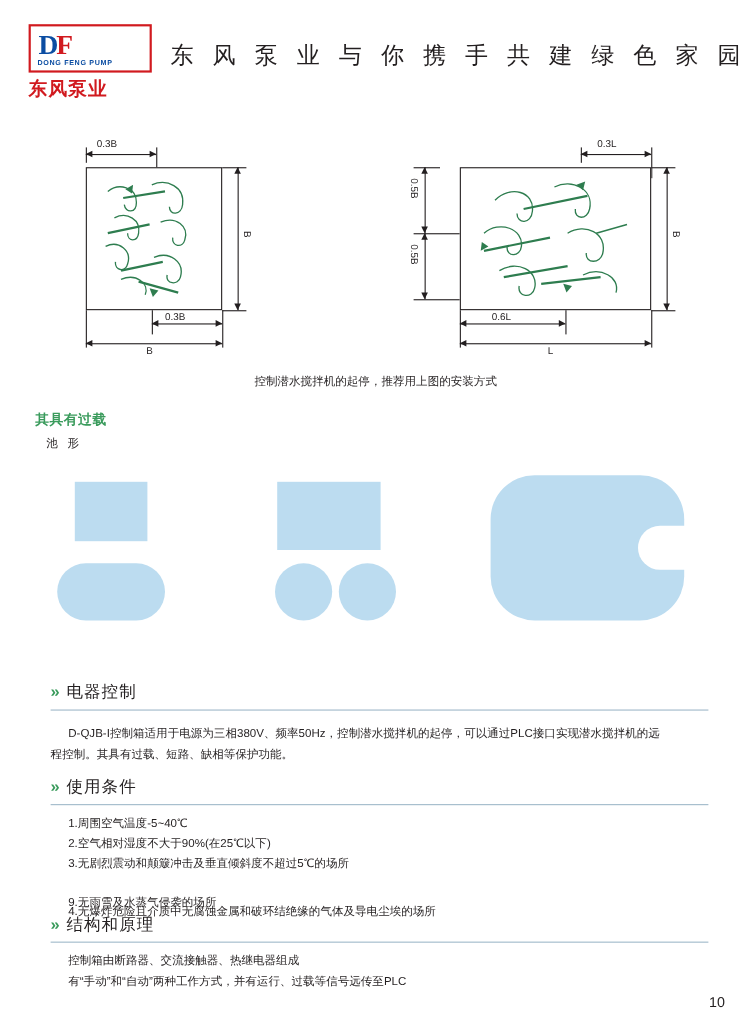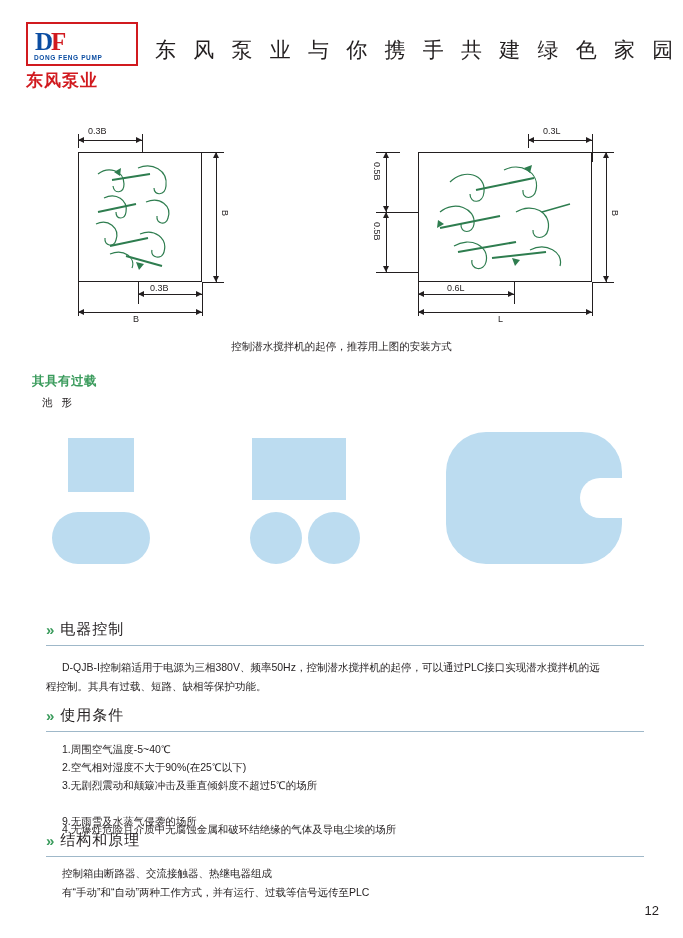--- a/index.html
+++ b/index.html
@@ -391,13 +391,13 @@
 <div class="list-line" style="left:62px; top:812px;">9.无雨雪及水蒸气侵袭的场所</div>
 
 <div class="sec-title-wrap" style="left:46px; top:831px;">
   <span class="chev">»</span>
   <span class="sec-title">结构和原理</span>
 </div>
 <div class="sec-underline" style="left:46px; top:856px; width:598px;"></div>
 <div class="list-line" style="left:62px; top:864px;">控制箱由断路器、交流接触器、热继电器组成</div>
 <div class="list-line" style="left:62px; top:883px;">有“手动”和“自动”两种工作方式，并有运行、过载等信号远传至PLC</div>
 
-<div class="page-number">12</div>
+<div class="page-number">10</div>
 
 </body></html>

